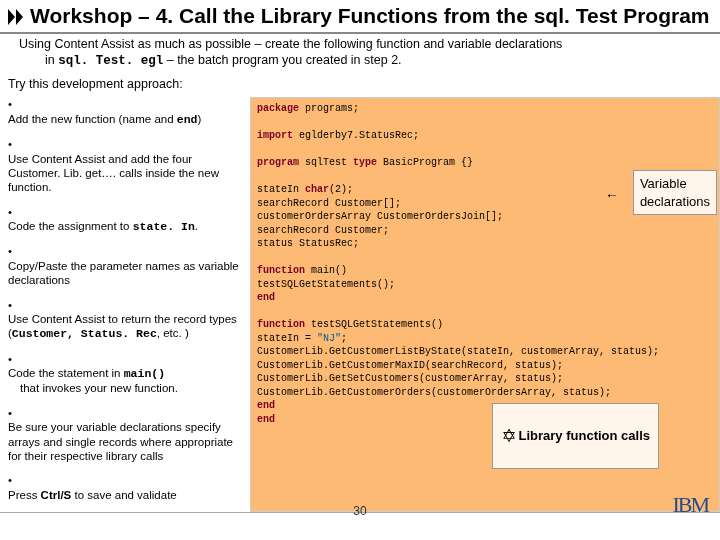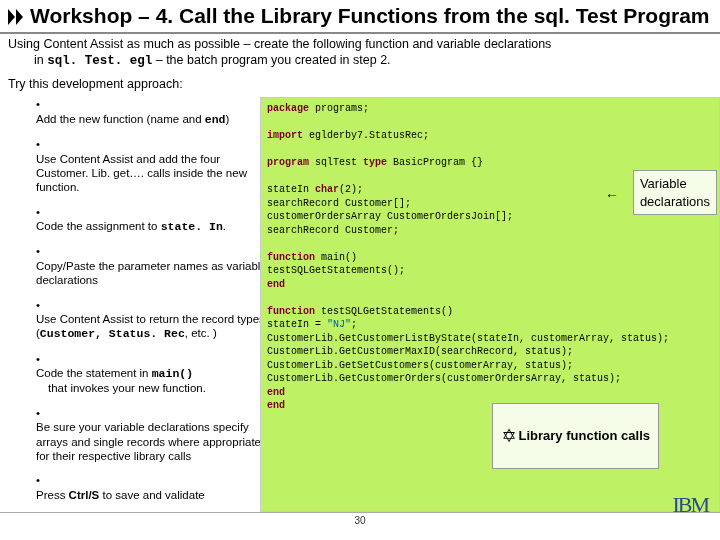--- a/index.html
+++ b/index.html
@@ -1,39 +1,39 @@
 <!DOCTYPE html>
 <html><head>
 <meta charset="utf-8">
 <style>
   * { box-sizing: border-box; margin: 0; padding: 0; }
   body { width: 720px; height: 540px; font-family: Arial, sans-serif; background: #fff; position: relative; }
   .header { padding: 4px 8px 2px 8px; border-bottom: 2px solid #888; }
   .header h1 { font-size: 21px; font-weight: bold; color: #000; line-height: 1.15; }
   .play-icon { display: inline-block; vertical-align: -2px; margin-right: 4px; }
-  .intro { font-size: 12.5px; padding: 3px 8px 4px 8px; line-height: 1.25; }
+  .intro { font-size: 12.5px; padding: 3px 8px 4px 19px; line-height: 1.25; }
   .intro .indent { padding-left: 26px; display: block; }
   .try { font-size: 12.5px; padding: 4px 8px 6px 8px; }
   .columns { display: flex; }
   .left { width: 260px; padding: 0 6px 0 8px; font-size: 11.5px; }
-  .bullet { margin-bottom: 10px; line-height: 1.25; margin-left: 28px; }
+  .bullet { margin-bottom: 10px; line-height: 1.25; }
   .bullet .dot { display: inline-block; width: 10px; vertical-align: top; }
   .bullet .txt { display: inline-block; width: 236px; vertical-align: top; }
   .bullet .sub { padding-left: 12px; display: block; }
   .mono { font-family: "Courier New", monospace; font-weight: bold; }
-  .right { width: 536px; position: relative; border: 1px solid #ccc; background: #bef264; font-family: "Courier New", monospace; font-size: 10px; line-height: 1.35; padding: 4px 6px; color: #000; }
+  .right { width: 536px; position: relative; border: 1px solid #ccc; background: #fdba74; font-family: "Courier New", monospace; font-size: 10px; line-height: 1.35; padding: 4px 6px; color: #000; }
   .kw { color: #7a0026; font-weight: bold; }
   .str { color: #005a9c; }
   .annotation { position: absolute; background: rgba(255,255,255,0.85); border: 1px solid #999; padding: 4px 6px; font-family: Arial, sans-serif; font-size: 13px; }
   .ann-var { right: 2px; top: 72px; }
   .ann-lib { right: 60px; bottom: 42px; padding: 20px 8px; }
   .arrow { position: absolute; right: 100px; top: 86px; font-family: Arial; font-size: 14px; color: #000; }
   .star { font-size: 18px; vertical-align: -2px; margin-right: 2px; }
   .footer { position: absolute; bottom: 2px; left: 0; right: 0; height: 26px; border-top: 1px solid #aaa; }
-  .pagenum { position: absolute; bottom: 12px; left: 50%; transform: translateX(-50%); font-size: 10px; color: #333; }
+  .pagenum { position: absolute; bottom: 20px; left: 50%; transform: translateX(-50%); font-size: 12px; color: #333; }
   .logo { position: absolute; right: 12px; bottom: 22px; font-family: Georgia, serif; font-weight: normal; letter-spacing: -2px; font-size: 22px; color: #2a4b8d; }
 </style>
 </head>
 <body>
 
 <div class="header">
   <h1>
     <span class="play-icon">
       <svg width="18" height="16">
           <polygon points="0,0 7,8 0,16" fill="#000"></polygon>
@@ -68,20 +68,21 @@
     <div><span class="kw">package</span><span> programs;</span></div>
     <div>&nbsp;</div>
     <div><span class="kw">import</span><span> eglderby7.StatusRec;</span></div>
     <div>&nbsp;</div>
     <div><span class="kw">program</span><span> sqlTest </span><span class="kw">type</span><span> BasicProgram {}</span></div>
     <div>&nbsp;</div>
     <div><span>  stateIn          </span><span class="kw">char</span><span>(2);</span></div>
     <div>  searchRecord    Customer[];</div>
     <div>  customerOrdersArray CustomerOrdersJoin[];</div>
     <div>  searchRecord     Customer;</div>
+    <div>  status           StatusRec;</div>
     <div>&nbsp;</div>
     <div><span class="kw">  function</span><span> main()</span></div>
     <div>    testSQLGetStatements();</div>
     <div><span class="kw">  end</span></div>
     <div>&nbsp;</div>
     <div><span class="kw">  function</span><span> testSQLGetStatements()</span></div>
     <div><span>    stateIn = </span><span class="str">"NJ"</span><span>;</span></div>
     <div>    CustomerLib.GetCustomerListByState(stateIn, customerArray, status);</div>
     <div>    CustomerLib.GetCustomerMaxID(searchRecord, status);</div>
     <div>    CustomerLib.GetSetCustomers(customerArray, status);</div>

